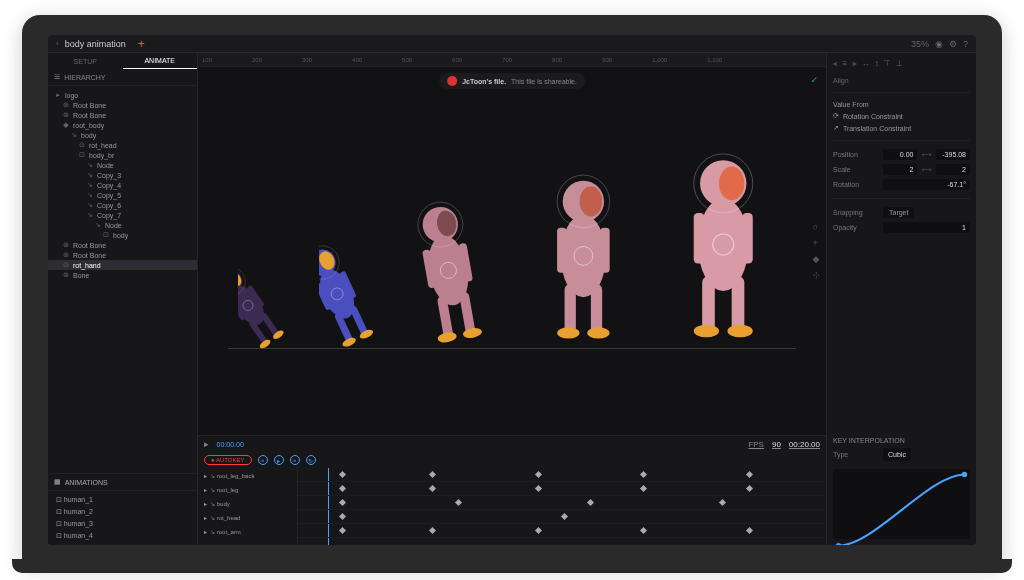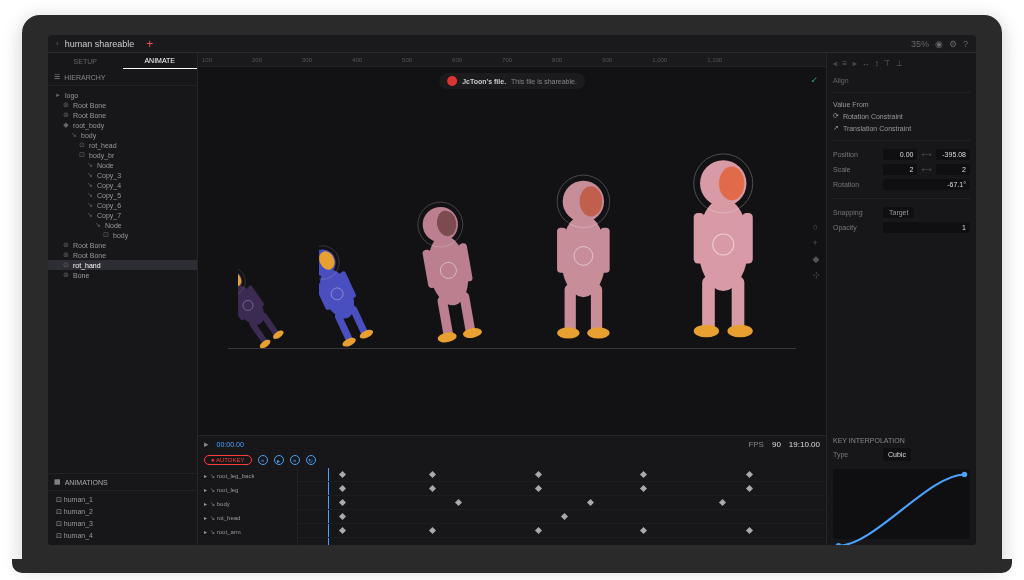--- a/index.html
+++ b/index.html
@@ -36,21 +36,21 @@
   .fig{position:relative;}
   .fig svg{display:block;}
   .viewport-tools{position:absolute;right:6px;top:50%;transform:translateY(-50%);display:flex;flex-direction:column;gap:6px;color:#555;}
   .viewport-tools span{font-size:9px;cursor:pointer;}
   .check{position:absolute;right:8px;top:8px;color:#3a7;font-size:9px;}
 
   .timeline{height:110px;background:#17171a;border-top:1px solid #26262a;display:flex;flex-direction:column;}
   .tl-top{height:16px;display:flex;align-items:center;padding:0 6px;gap:8px;color:#888;}
   .play{font-size:9px;cursor:pointer;}
   .time{color:#4aa3ff;font-size:7px;}
-  .tl-top .right{margin-left:auto;display:flex;gap:8px;align-items:center;}
+  .tl-top .right{margin-left:auto;display:flex;gap:8px;align-items:center;text-decoration:underline;}
   .tl-controls{height:16px;display:flex;align-items:center;padding:0 6px;gap:6px;}
   .autokey{border:1px solid #ff3b3b;color:#ff3b3b;padding:1px 6px;border-radius:8px;font-size:6px;cursor:pointer;}
   .tl-ctrl{width:10px;height:10px;border:1px solid #4aa3ff;border-radius:50%;display:flex;align-items:center;justify-content:center;color:#4aa3ff;font-size:6px;cursor:pointer;}
   .tracks{flex:1;display:flex;}
   .track-names{width:100px;border-right:1px solid #222;}
   .track-name{height:14px;padding:0 6px;display:flex;align-items:center;gap:3px;color:#999;font-size:6px;}
   .track-lanes{flex:1;position:relative;}
   .lane{height:14px;border-bottom:1px solid #1d1d20;position:relative;}
   .key{position:absolute;top:4px;width:5px;height:5px;background:#aaa;transform:rotate(45deg);}
   .scrub{position:absolute;top:0;bottom:0;width:1px;background:#4aa3ff;left:30px;}
@@ -70,21 +70,21 @@
   .curve svg{position:absolute;inset:0;}
 </style>
 </head>
 <body>
 
 <div class="laptop">
   <div class="screen">
 
     <div class="topbar">
       <span style="color:#666">‹</span>
-      <span class="title">human shareable</span>
+      <span class="title">body animation</span>
       <span class="plus">+</span>
       <div class="toolbar-icons">
         <span>35%</span>
         <span>◉</span>
         <span>⚙</span>
         <span>?</span>
       </div>
     </div>
 
     <div class="main">
@@ -306,21 +306,21 @@
             </div>
         </div>
 
         <div class="timeline">
           <div class="tl-top">
             <span class="play">▸</span>
             <span class="time">00:00.00</span>
             <div class="right">
               <span>FPS</span>
               <span style="color:#ddd">90</span>
-              <span style="color:#ddd">19:10.00</span>
+              <span style="color:#ddd">00:20.00</span>
             </div>
           </div>
           <div class="tl-controls">
             <span class="autokey">● <span>AUTOKEY</span></span>
             <span class="tl-ctrl">«</span>
             <span class="tl-ctrl">▸</span>
             <span class="tl-ctrl">»</span>
             <span class="tl-ctrl">↻</span>
           </div>
           <div class="tracks">

